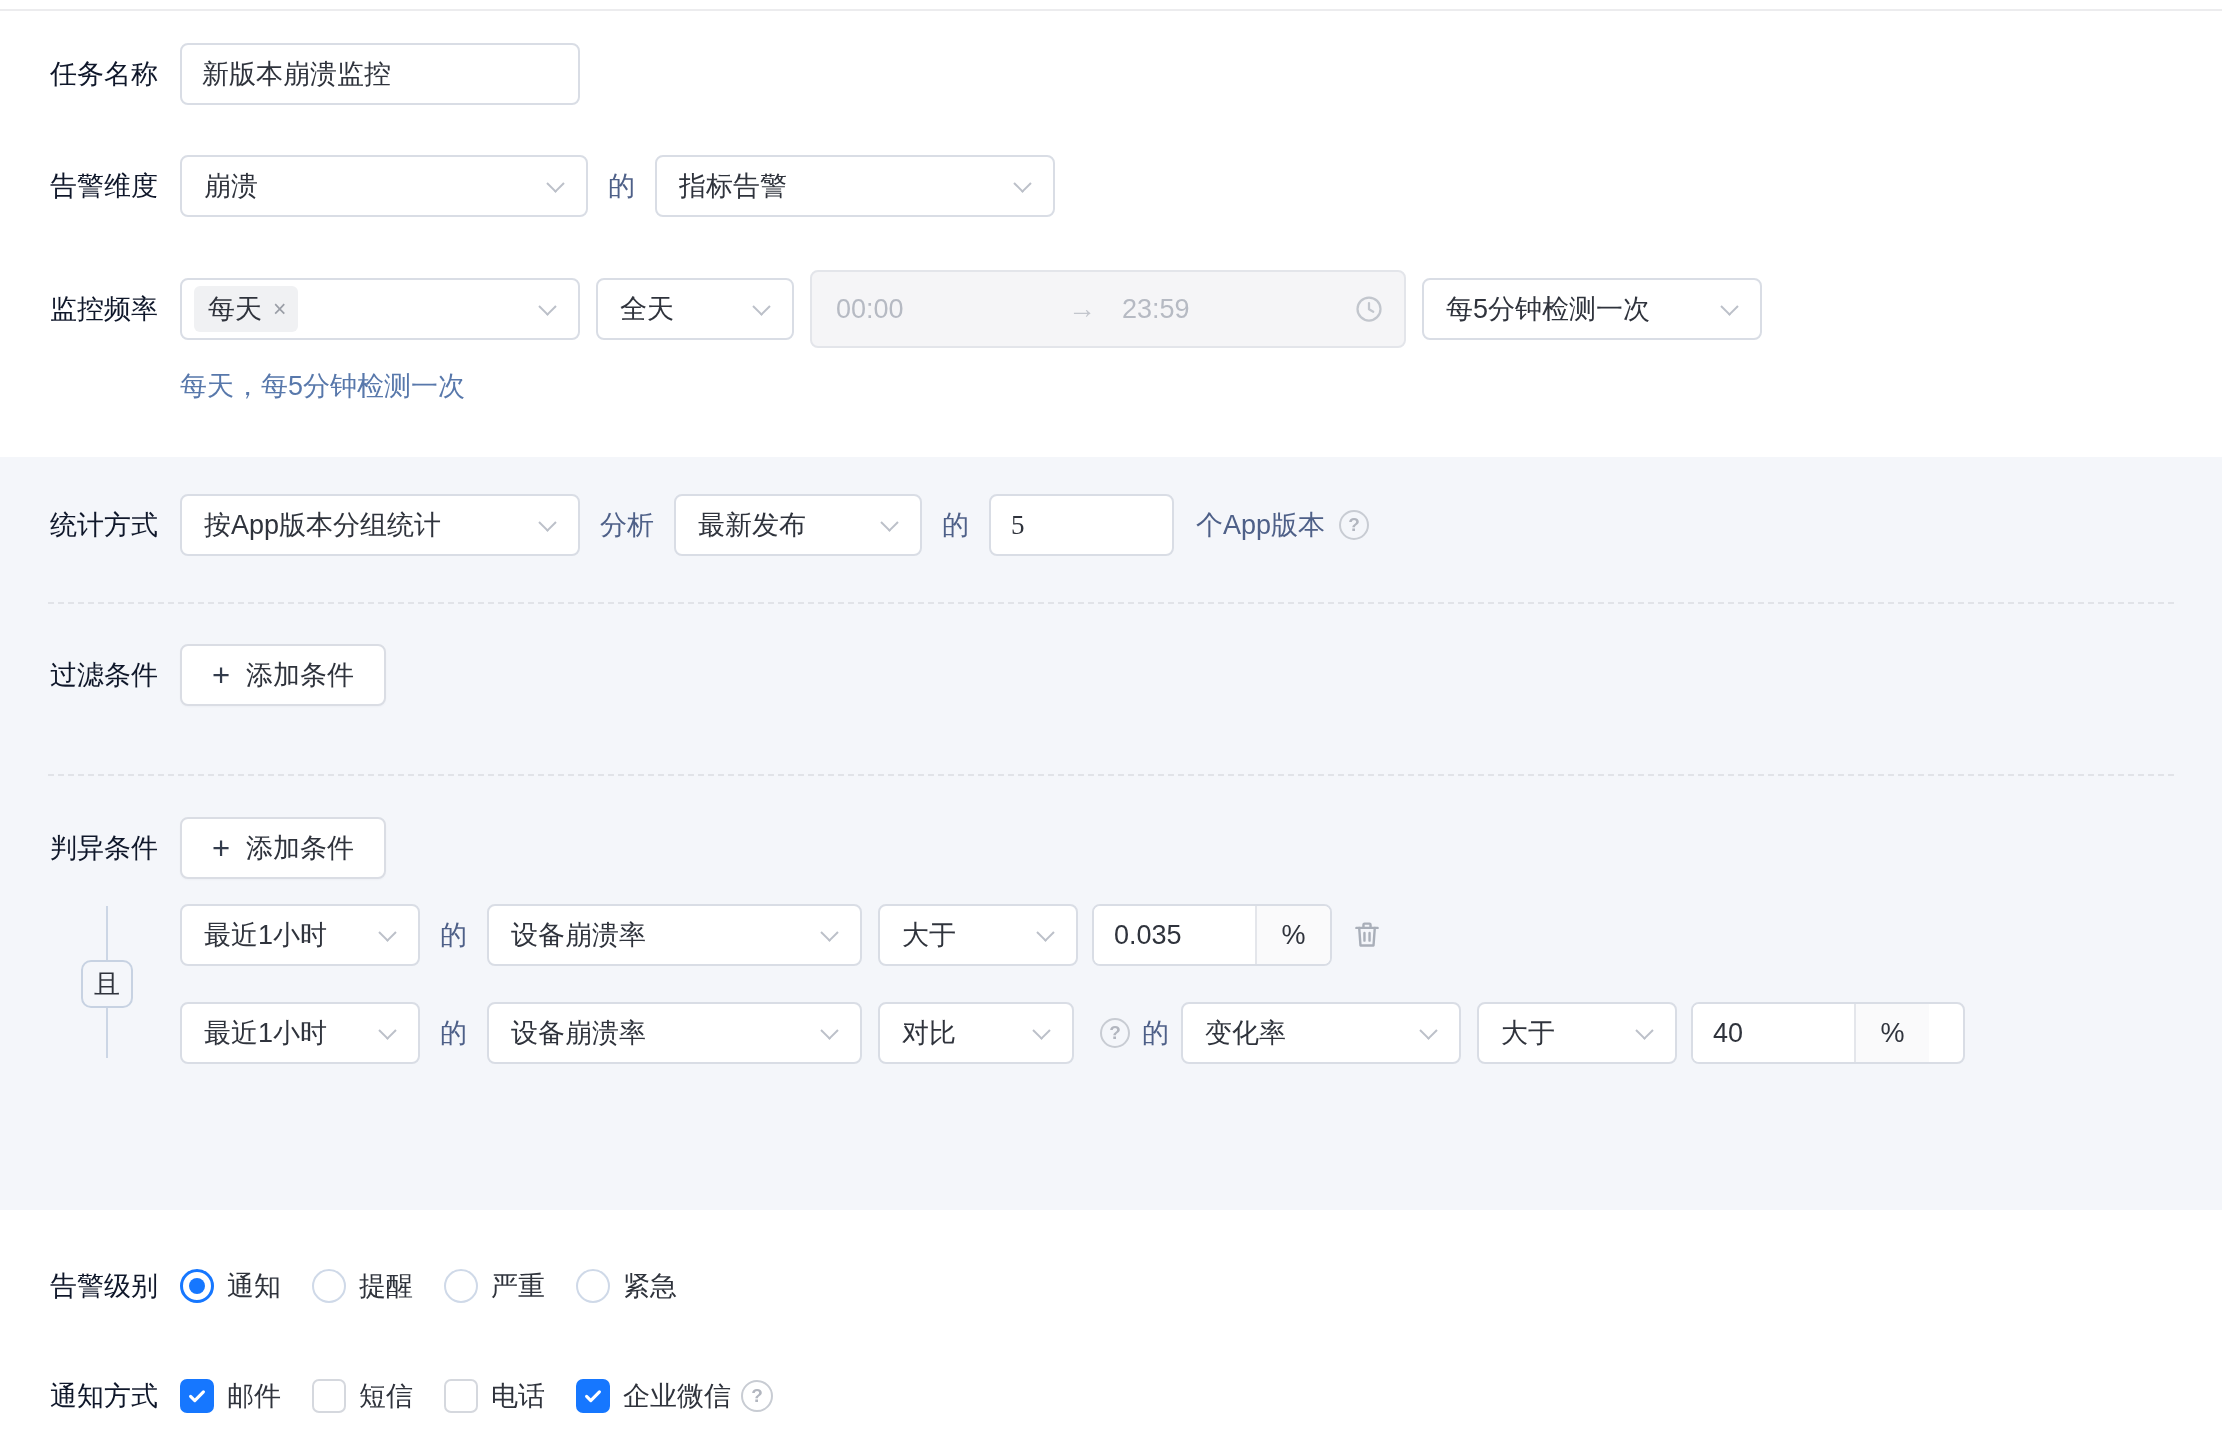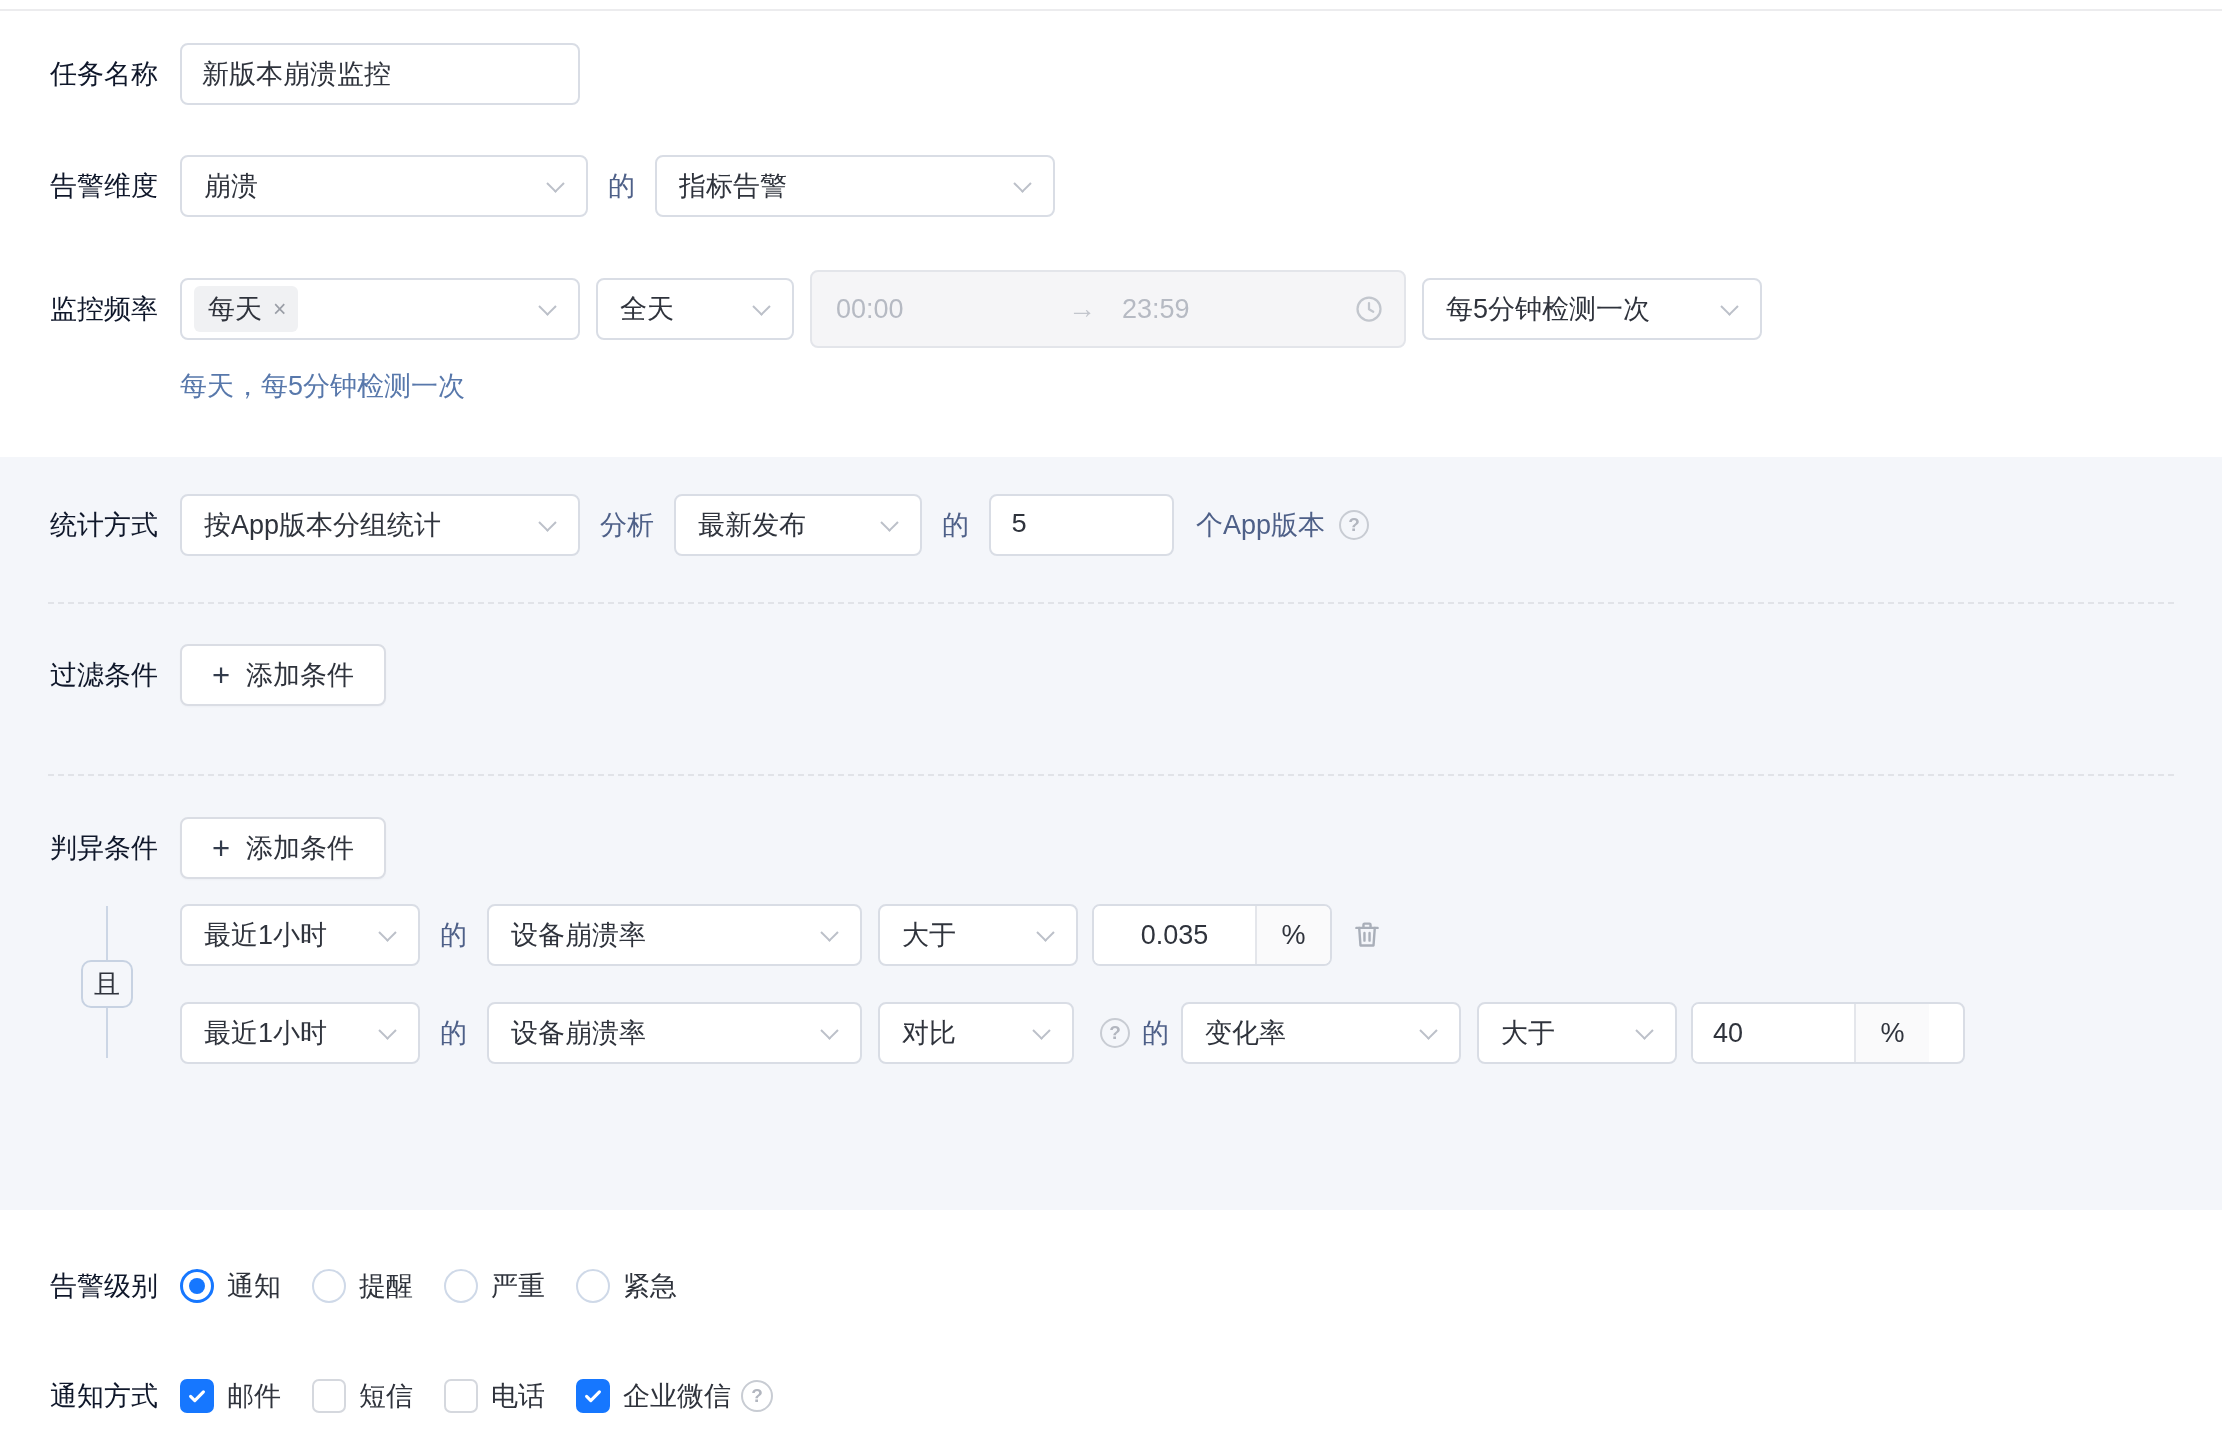--- a/index.html
+++ b/index.html
@@ -21,21 +21,21 @@
           border-right:2px solid #bcc0c9; border-bottom:2px solid #bcc0c9;
           transform:translateY(-68%) rotate(45deg); }
   .sel.pad-tag { padding-left:12px; }
 
   .tag { height:46px; background:#f0f1f3; border-radius:6px; display:flex; align-items:center;
          padding:0 12px 0 14px; font-size:27px; color:#2f333c; }
   .tag .x { color:#9a9ea6; font-size:23px; margin-left:11px; cursor:pointer; }
 
   
   .inp { height:62px; border:2px solid #d9dde5; border-radius:8px; background:#fff; outline:none;
-         font-size:27px; color:#2f333c; padding:12px 20px; font-family:Liberation Mono, monospace; flex:none; }
+         font-size:27px; color:#2f333c; padding:12px 20px; font-family:Liberation Serif, serif; flex:none; }
   .igroup { display:flex; height:62px; border:2px solid #d9dde5; border-radius:8px; overflow:hidden; background:#fff; flex:none; }
   .igroup input { border:none; outline:none; height:100%; font-size:27px; color:#2f333c; padding:0 20px; font-family:inherit; min-width:0; }
   .addon { width:75px; flex:none; border-left:2px solid #e4e6eb; background:#fafafb; display:flex;
            align-items:center; justify-content:center; font-size:27px; color:#2f333c; }
 
   .conn { color:#4e6088; font-size:27px; flex:none; }
   .hint { color:#5878ab; font-size:27px; margin:20px 0 0 180px; }
 
   
   .time-box { width:596px; height:78px; background:#f5f5f7; border:2px solid #e3e5ea; border-radius:8px;
@@ -191,21 +191,21 @@
       <span class="conn m-of">的</span>
       <div class="sel gap16" style="width:375px">
         <span>设备崩溃率</span>
         <i class="chev"></i>
       </div>
       <div class="sel" style="width:200px; margin-right:14px">
         <span>大于</span>
         <i class="chev"></i>
       </div>
       <div class="igroup" style="width:240px">
-        <input style="width: 163px; text-align: center;" value="0.035">
+        <input style="width: 163px;" value="0.035">
         <span class="addon">%</span>
       </div>
       <svg class="trash" viewBox="0 0 24 24" fill="none" stroke="#a9afb9" stroke-width="1.7" stroke-linecap="round" stroke-linejoin="round">
         <path d="M4.5 7h15"></path>
         <path d="M9.5 7V4.8a.8.8 0 0 1 .8-.8h3.4a.8.8 0 0 1 .8.8V7"></path>
         <path d="M6.5 7l.9 12.4h9.2L17.5 7"></path>
         <path d="M10.2 10.5v5.5M13.8 10.5v5.5"></path>
       </svg>
     </div>
 

